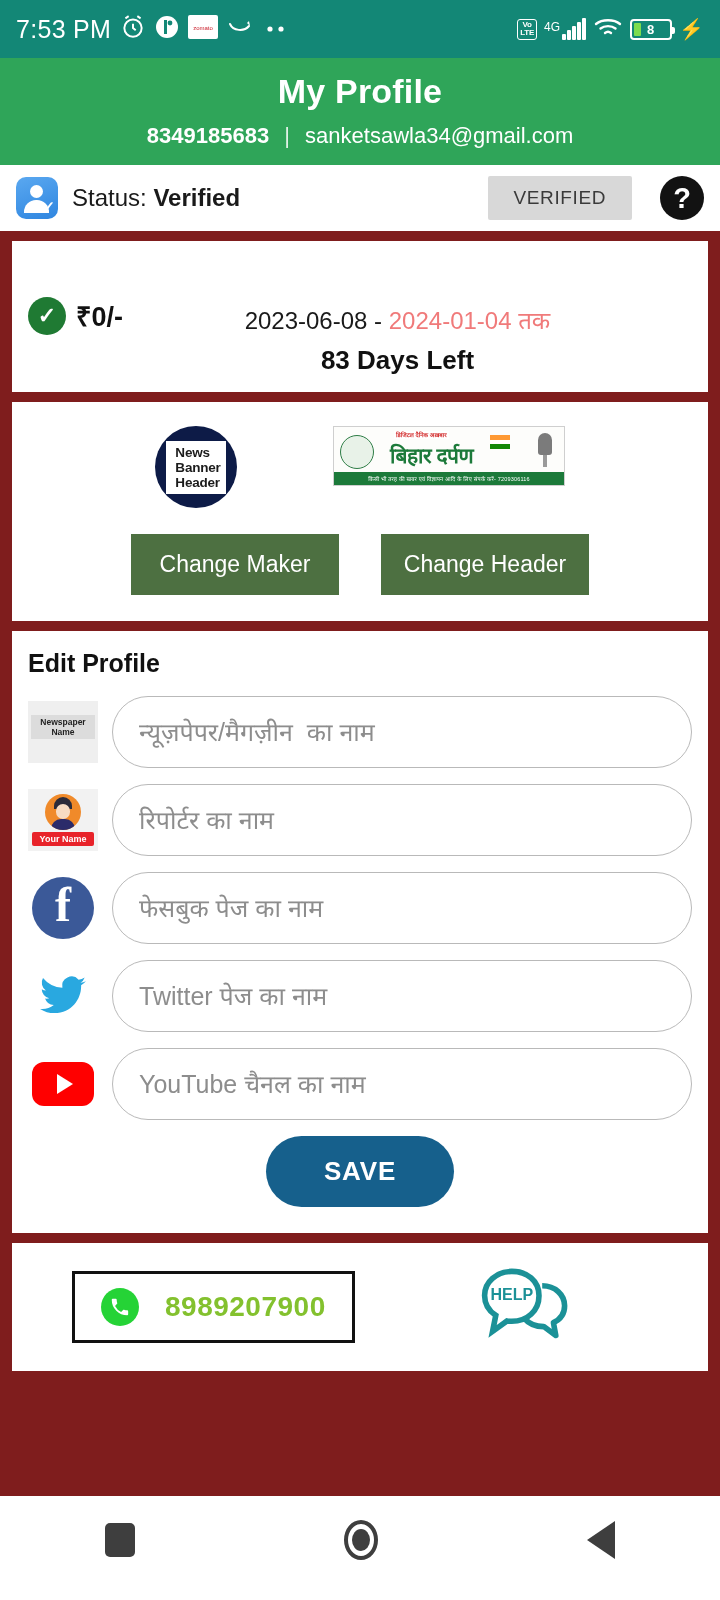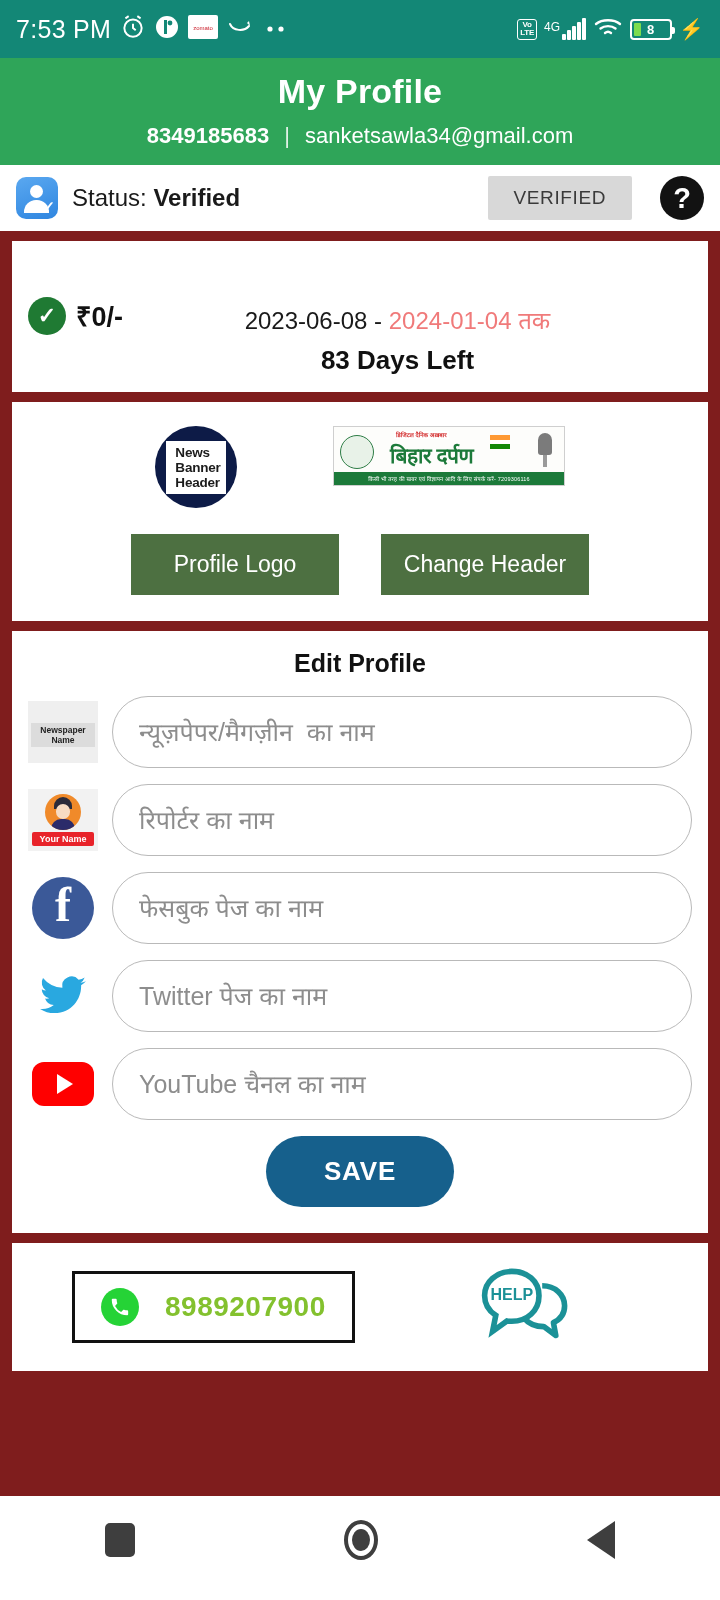--- a/index.html
+++ b/index.html
@@ -126,34 +126,34 @@
     background: linear-gradient(#ff9933 33%, #ffffff 33% 66%, #138808 66%); }
 
   .brand-btns { display:flex; justify-content:center; gap: 42px; margin-top: 26px; }
   .btn-green {
     background:#4d7041; color:#fff; font-size: 23px; padding: 17px 0;
     width: 208px; text-align:center; border:none; cursor:pointer;
   }
 
   
   .edit-card { padding: 18px 16px 26px; }
-  .edit-title { text-align:center; font-size: 25px; font-weight: 700; color:#111; margin-bottom: 18px; }
+  .edit-title { text-align:left; font-size: 25px; font-weight: 700; color:#111; margin-bottom: 18px; }
   .field-row { display:flex; align-items:center; gap: 14px; margin-bottom: 16px; }
   .field-icon { width: 70px; height: 62px; flex:0 0 auto; display:flex; align-items:center; justify-content:center; position:relative;}
   .field-input {
     flex: 1 1 auto; height: 72px; border:1.5px solid #b9b9b9; border-radius: 36px;
     padding: 0 26px; font-size: 25px; color:#111; background:#fff;
     font-family:"Liberation Sans", sans-serif; outline:none;
   }
   .field-input::placeholder { color:#8d8d8d; }
 
   
   .ico-newspaper { width:70px; height:62px; background:#efefef; position:relative; }
   .ico-newspaper .lbl {
-    position:absolute; left:3px; top:22px; right:3px;
+    position:absolute; left:3px; top:14px; right:3px;
     background:#dcdcdc; color:#222; font-size:8.5px; font-weight:700;
     text-align:center; padding:2px 0;
   }
   .ico-reporter { width:70px; height:62px; background:#f2f2f2; position:relative; }
   .ico-reporter .av { position:absolute; left:17px; top:5px; width:36px; height:36px; border-radius:50%; background:#f08a2a; overflow:hidden;}
   .ico-reporter .av .hair{position:absolute;left:9px;top:3px;width:18px;height:12px;border-radius:9px 9px 0 0;background:#2b2b3a;}
   .ico-reporter .av .face{position:absolute;left:11px;top:10px;width:14px;height:15px;border-radius:7px;background:#f7dcc4;}
   .ico-reporter .av .torso{position:absolute;left:6px;top:25px;width:24px;height:14px;border-radius:10px 10px 0 0;background:#2b2b6a;}
   .ico-reporter .nm {
     position:absolute; left:4px; bottom:5px; right:4px; background:#e8232a; color:#fff;
@@ -317,21 +317,21 @@
       <div class="hdr-img">
         <span class="hdr-emblem"></span>
         <span class="hdr-tag">डिजिटल दैनिक अख़बार</span>
         <span class="hdr-title">बिहार दर्पण</span>
         <span class="hdr-flag"></span>
         <span class="hdr-mic"></span>
         <span class="hdr-strip">किसी भी तरह की खबर एवं विज्ञापन आदि के लिए संपर्क करें- 7209306116</span>
       </div>
     </div>
     <div class="brand-btns">
-      <button class="btn-green">Profile Logo</button>
+      <button class="btn-green">Change Maker</button>
       <button class="btn-green">Change Header</button>
     </div>
   </div>
 
   <div class="card edit-card">
     <div class="edit-title">Edit Profile</div>
 
     <div class="field-row">
       <span class="field-icon">
         <span class="ico-newspaper">

